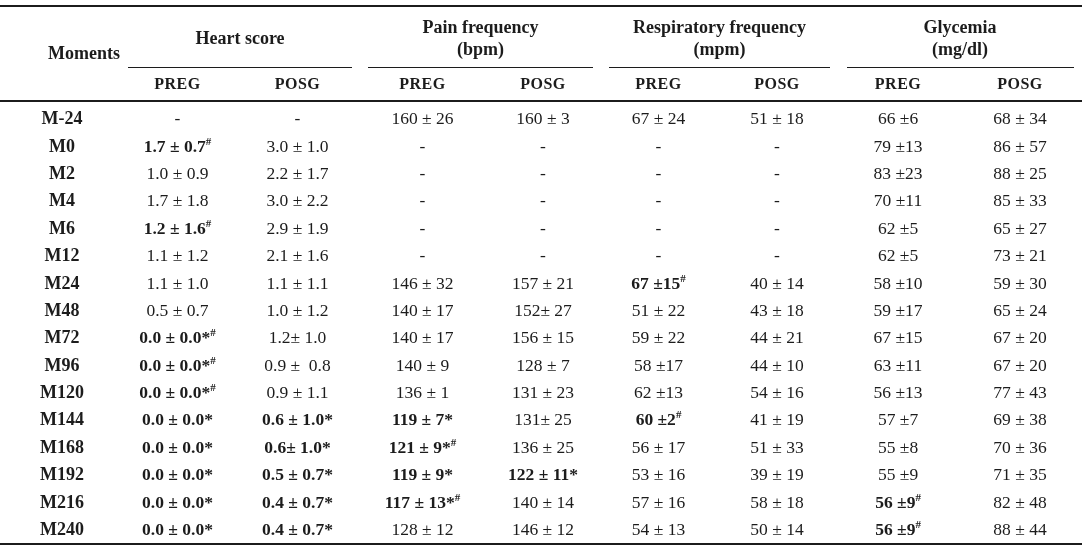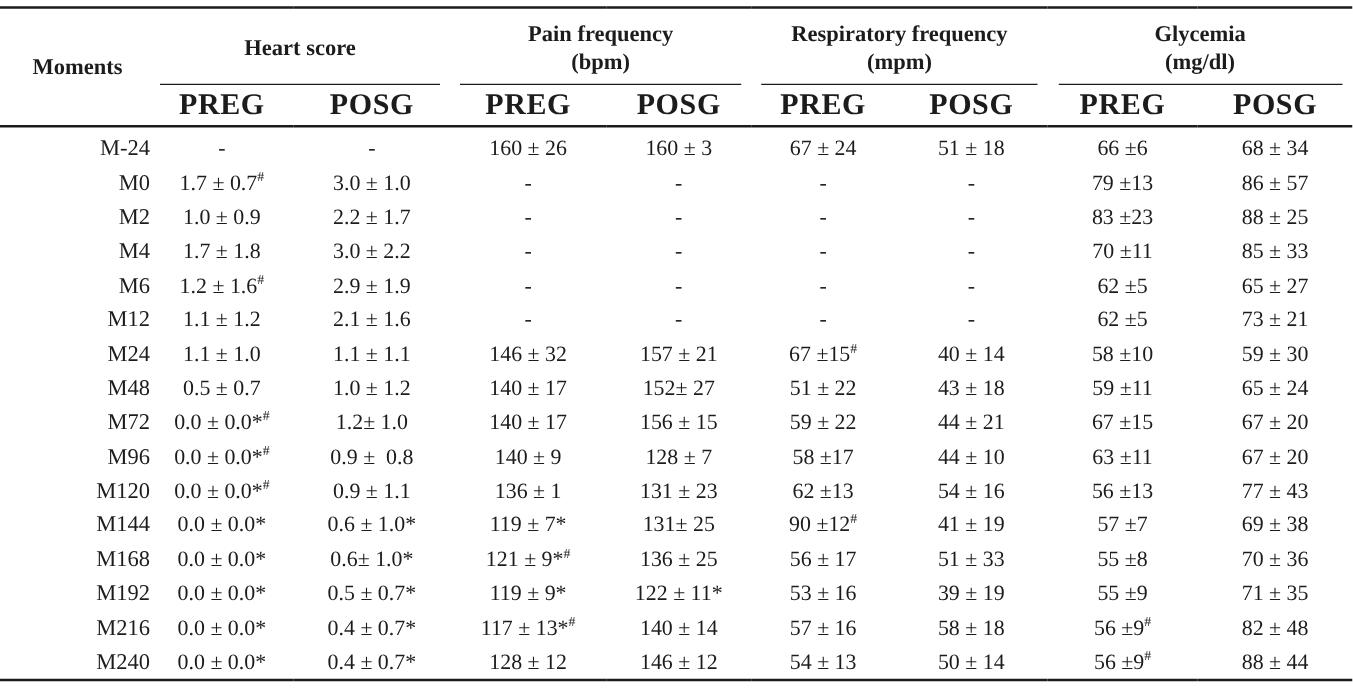--- a/index.html
+++ b/index.html
@@ -21,60 +21,60 @@
     width: 1082px;
     border-collapse: collapse;
     table-layout: fixed;
     color: #1c1c1c;
   }
   thead { border-top: 2.5px solid #1c1c1c; border-bottom: 2px solid #1c1c1c; }
   tbody { border-bottom: 2.5px solid #1c1c1c; }
 
   th { font-weight: bold; padding: 0; vertical-align: middle; }
   th.moments-th {
-    text-align: center;
+    text-align: right;
     padding-left: 4px;
     font-size: 18px;
   }
   th.group-th { vertical-align: top; padding-top: 4px; }
   .glabel {
     margin: 0 auto;
     width: 93%;
     height: 56px;
     display: flex;
     flex-direction: column;
     align-items: center;
     justify-content: center;
     border-bottom: 1.5px solid #1c1c1c;
     font-size: 18px;
     line-height: 1.22;
     text-align: center;
   }
   th.sub-th {
-    font-size: 24px;
+    font-size: 16px;
     text-align: center;
     height: 32px;
     vertical-align: middle;
     letter-spacing: 0.5px;
   }
   td {
     height: 27.4px;
     padding: 0;
     font-size: 17.5px;
     text-align: center;
     vertical-align: middle;
     white-space: nowrap;
   }
   td.moment-cell {
-    text-align: right;
+    text-align: center;
     padding-left: 4px;
-    font-weight: normal;
+    font-weight: bold;
     font-size: 18px;
   }
-  td .bold { font-weight: normal; text-align: center; }
+  td .bold { font-weight: bold; text-align: center; }
   td sup {
     font-size: 11px;
     line-height: 0;
     vertical-align: super;
   }
   tbody tr:first-child td { padding-top: 3px; }
 </style>
 </head>
 <body>
 
@@ -208,21 +208,21 @@
           <td><span>59 ± 30</span></td>
         </tr>
         <tr>
           <td class="moment-cell">M48</td>
           <td><span>0.5 ± 0.7</span></td>
           <td><span>1.0 ± 1.2</span></td>
           <td><span>140 ± 17</span></td>
           <td><span>152± 27</span></td>
           <td><span>51 ± 22</span></td>
           <td><span>43 ± 18</span></td>
-          <td><span>59 ±11</span></td>
+          <td><span>59 ±17</span></td>
           <td><span>65 ± 24</span></td>
         </tr>
         <tr>
           <td class="moment-cell">M72</td>
           <td><span class="bold">0.0 ± 0.0*</span><sup class="bold">#</sup></td>
           <td><span>1.2± 1.0</span></td>
           <td><span>140 ± 17</span></td>
           <td><span>156 ± 15</span></td>
           <td><span>59 ± 22</span></td>
           <td><span>44 ± 21</span></td>
@@ -250,21 +250,21 @@
           <td><span>54 ± 16</span></td>
           <td><span>56 ±13</span></td>
           <td><span>77 ± 43</span></td>
         </tr>
         <tr>
           <td class="moment-cell">M144</td>
           <td><span class="bold">0.0 ± 0.0*</span></td>
           <td><span class="bold">0.6 ± 1.0*</span></td>
           <td><span class="bold">119 ± 7*</span></td>
           <td><span>131± 25</span></td>
-          <td><span class="bold">90 ±12</span><sup class="bold">#</sup></td>
+          <td><span class="bold">60 ±2</span><sup class="bold">#</sup></td>
           <td><span>41 ± 19</span></td>
           <td><span>57 ±7</span></td>
           <td><span>69 ± 38</span></td>
         </tr>
         <tr>
           <td class="moment-cell">M168</td>
           <td><span class="bold">0.0 ± 0.0*</span></td>
           <td><span class="bold">0.6± 1.0*</span></td>
           <td><span class="bold">121 ± 9*</span><sup class="bold">#</sup></td>
           <td><span>136 ± 25</span></td>

